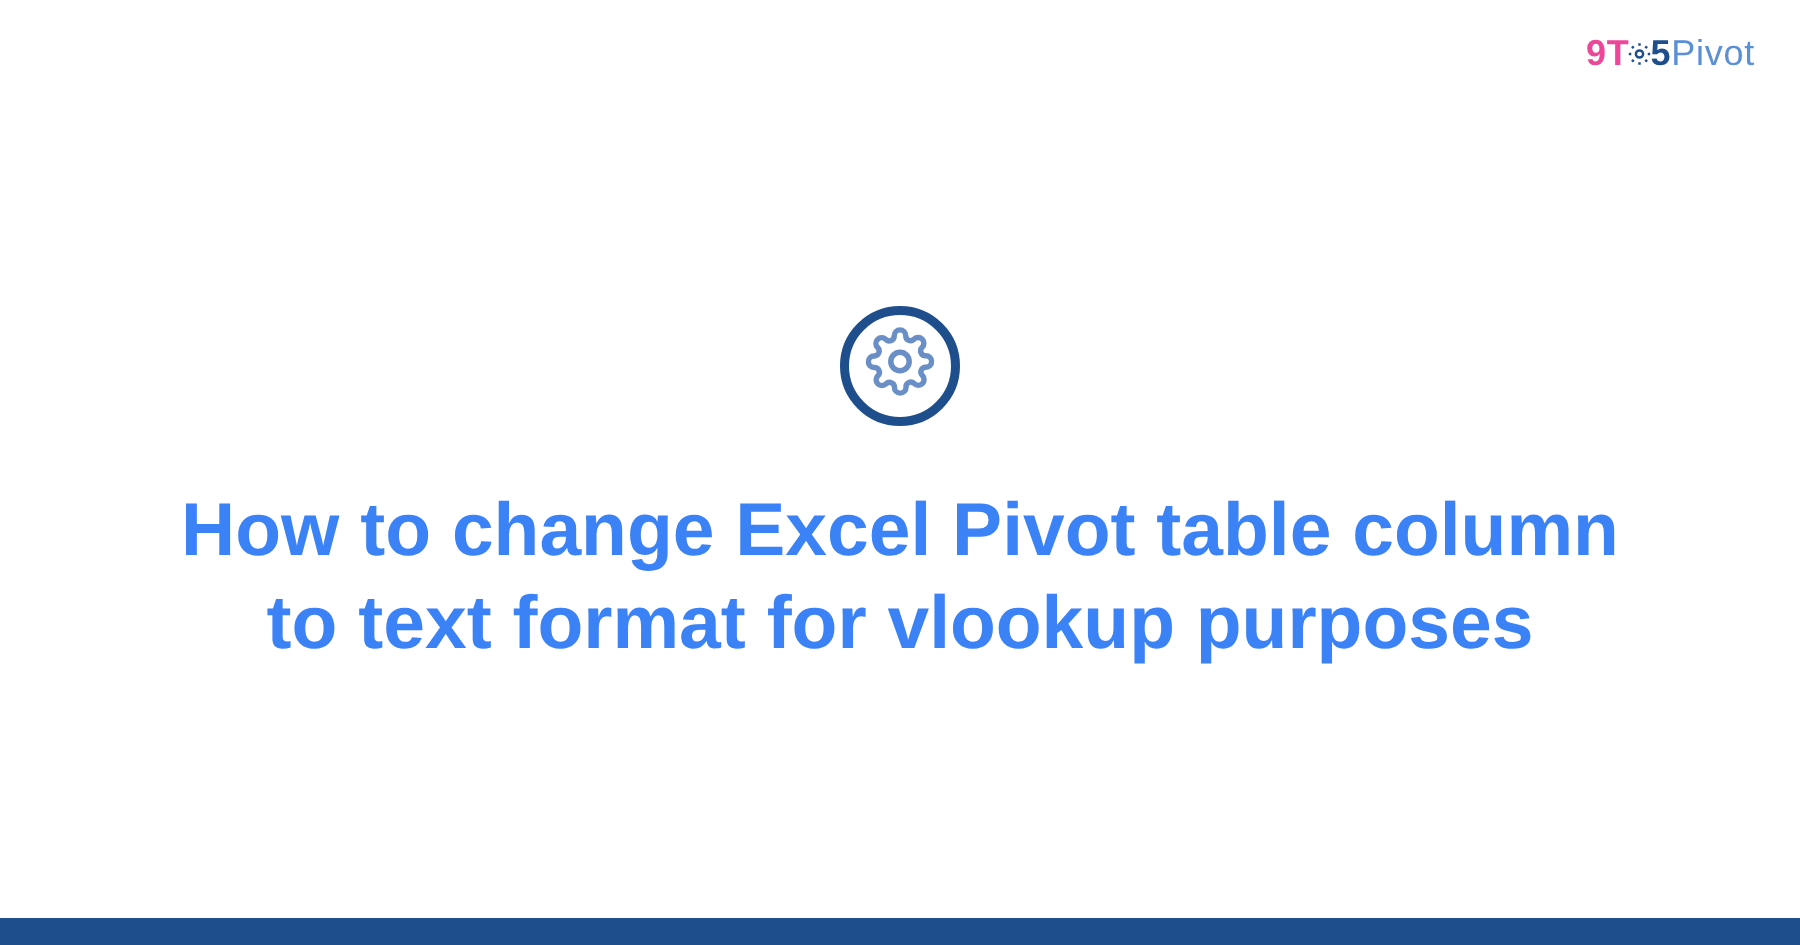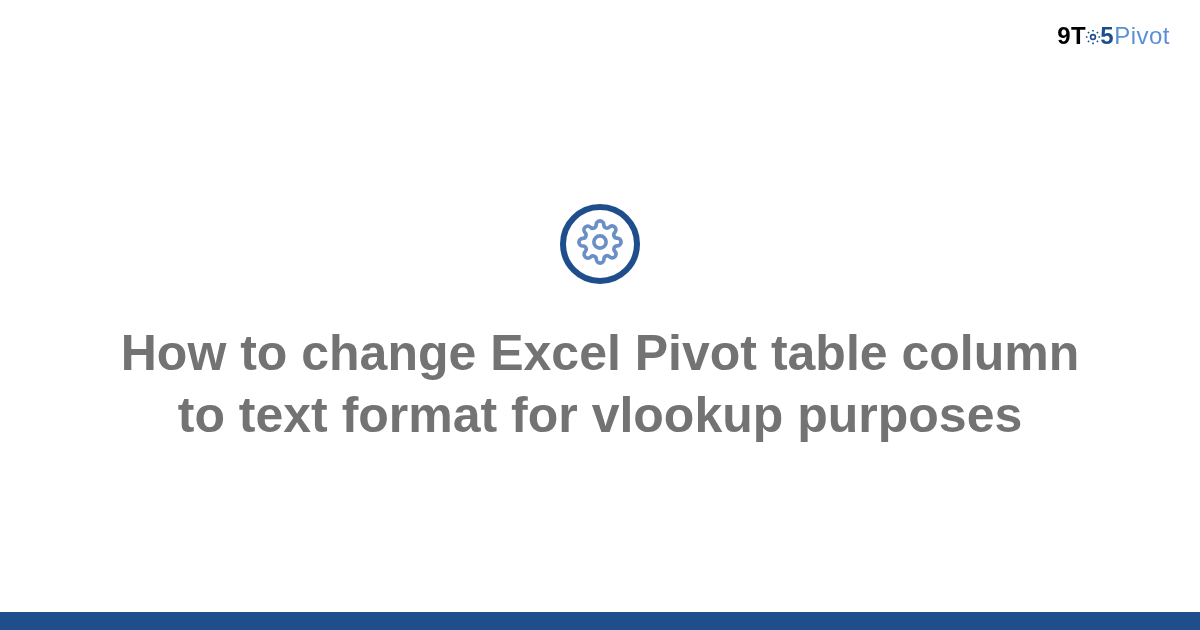--- a/index.html
+++ b/index.html
@@ -17,21 +17,21 @@
     }
     .header-logo {
       position: absolute;
       top: 22px;
       right: 30px;
       font-size: 24px;
       font-weight: 600;
       letter-spacing: 0.5px;
     }
     .logo-9t {
-      color: #000000;
+      color: #ec4899;
       font-weight: 700;
     }
     .logo-gear-small {
       display: inline-flex;
       vertical-align: middle;
       margin: 0 -2px;
       position: relative;
       top: -1px;
     }
     .logo-5 {
@@ -60,21 +60,21 @@
       border: 6px solid #1f4e8c;
       border-radius: 50%;
       display: flex;
       align-items: center;
       justify-content: center;
       margin-bottom: 38px;
     }
     .title {
       font-size: 50px;
       font-weight: 700;
-      color: #737373;
+      color: #3b82f6;
       text-align: center;
       line-height: 1.25;
       max-width: 980px;
     }
     .bottom-bar {
       position: absolute;
       bottom: 0;
       left: 0;
       width: 100%;
       height: 18px;

